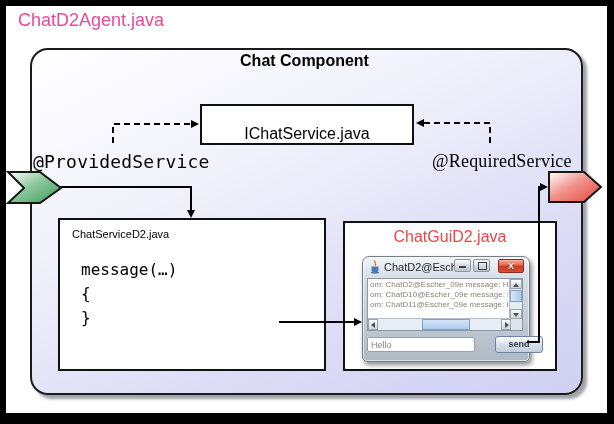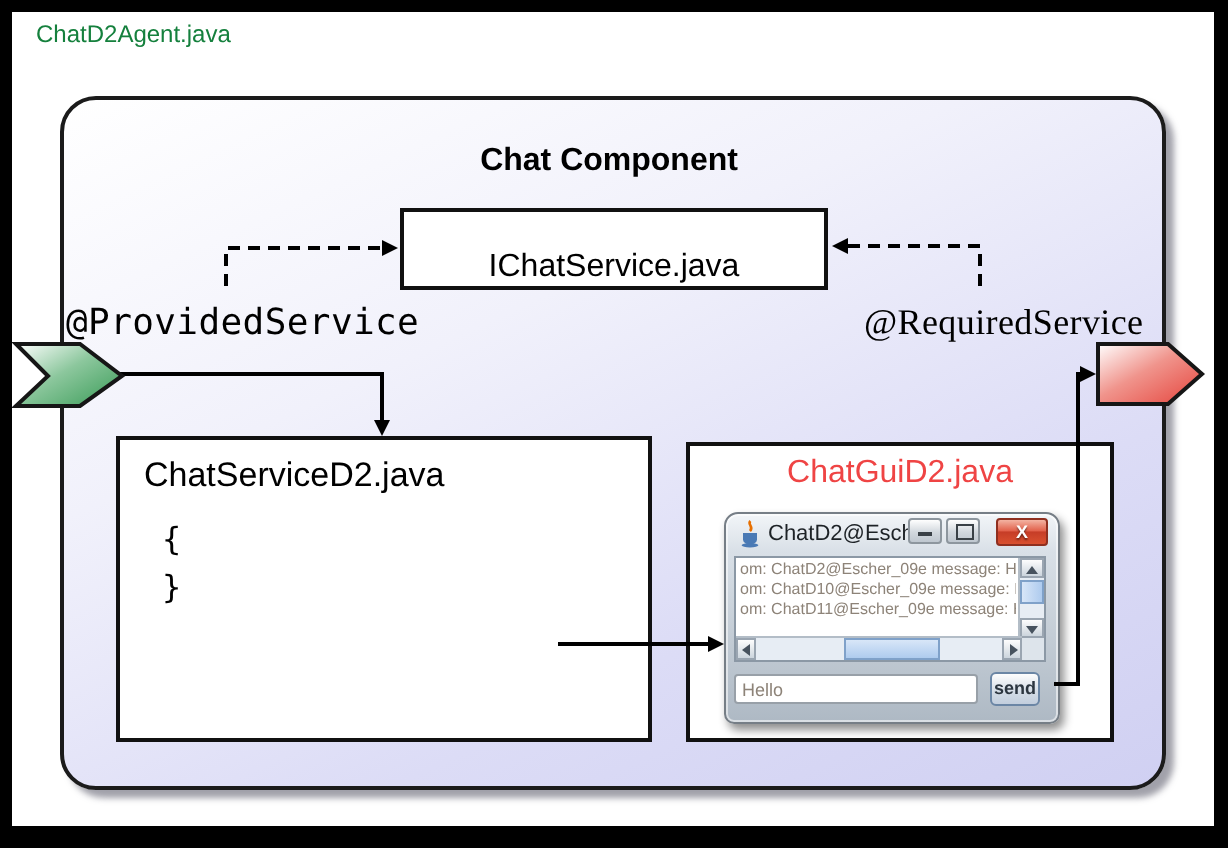--- a/index.html
+++ b/index.html
@@ -2,43 +2,43 @@
 <html><head>
 <meta charset="utf-8">
 <style>
   html,body{margin:0;padding:0;}
   body{
     width:614px;height:424px;position:relative;background:#ffffff;
     font-family:"Liberation Sans",sans-serif;overflow:hidden;
   }
   .frame{position:absolute;inset:0;border:6px solid #000;border-right-width:7px;
     border-bottom-width:11px;z-index:60;pointer-events:none;}
-  .page-title{position:absolute;left:18px;top:10px;font-size:12px;color:#15803d;z-index:5;}
+  .page-title{position:absolute;left:18px;top:10px;font-size:18px;color:#ec4899;z-index:5;}
 
   .component{
     position:absolute;left:30px;top:48px;width:549px;height:343px;
     border:2px solid #1b1b1b;border-radius:18px;
     background:linear-gradient(155deg,#ffffff 0%,#f1f1fb 35%,#dcdcf6 70%,#d0d0f2 100%);
     box-shadow:4px 4px 3px rgba(110,110,125,.65);z-index:1;
   }
-  .component-title{position:absolute;left:30px;top:72px;width:549px;text-align:center;
+  .component-title{position:absolute;left:30px;top:52px;width:549px;text-align:center;
     font-size:16px;font-weight:bold;color:#000;z-index:2;}
 
   .ibox{position:absolute;left:200px;top:104px;width:210px;height:37px;background:#fff;
     border:2px solid #111;display:flex;align-items:flex-end;justify-content:center;
     font-size:16px;color:#000;z-index:2;}
 
   .mono-label{position:absolute;top:151px;font-family:"DejaVu Sans Mono",monospace;
     font-size:18px;letter-spacing:.2px;color:#000;z-index:2;}
   .provided{left:33px;}
   .required{left:432px;font-family:Liberation Serif, serif;}
 
   .svcbox{position:absolute;left:58px;top:218px;width:264px;height:149px;background:#fff;
     border:2px solid #111;z-index:2;}
-  .svcbox-title{position:absolute;left:12px;top:8px;font-size:17px;color:#000;}
+  .svcbox-title{position:absolute;left:12px;top:8px;font-size:11px;color:#000;}
   .code{position:absolute;left:21px;top:38px;font-family:"DejaVu Sans Mono",monospace;
     font-size:16px;color:#000;}
   .code-line{height:24px;line-height:24px;white-space:pre;}
   .code-line.indent{padding-left:25px;}
 
   .guibox{position:absolute;left:343px;top:221px;width:210px;height:146px;background:#fff;
     border:2px solid #111;z-index:2;}
   .guibox-title{position:absolute;left:0;top:5px;width:100%;text-align:center;
     font-size:16px;color:#ef4444;}
 
@@ -78,24 +78,24 @@
   .sb-right{right:0;top:0;bottom:0;width:10px;}
   .tri{position:absolute;width:0;height:0;}
   .tri-up{left:2px;top:3px;border-left:3px solid transparent;border-right:3px solid transparent;border-bottom:4px solid #47525e;}
   .tri-down{left:2px;top:3px;border-left:3px solid transparent;border-right:3px solid transparent;border-top:4px solid #47525e;}
   .tri-left{left:2px;top:2px;border-top:3px solid transparent;border-bottom:3px solid transparent;border-right:4px solid #47525e;}
   .tri-right{left:3px;top:2px;border-top:3px solid transparent;border-bottom:3px solid transparent;border-left:4px solid #47525e;}
   .vthumb{position:absolute;left:0;right:0;top:11px;height:12px;
     background:linear-gradient(90deg,#d8e6f8,#aecbee);border:1px solid #7fa1c9;box-sizing:border-box;}
   .hthumb{position:absolute;top:0;bottom:0;left:54px;width:48px;
     background:linear-gradient(#d8e6f8,#aecbee);border:1px solid #7fa1c9;box-sizing:border-box;}
-  .cw-input{position:absolute;left:4px;top:80px;width:122px;height:15px;border:1px solid #98a0a8;
+  .cw-input{position:absolute;left:4px;top:80px;width:108px;height:15px;border:1px solid #98a0a8;
     background:#fff;font-family:"Liberation Sans",sans-serif;font-size:9px;color:#8d8378;
     padding:0 0 0 3px;box-sizing:border-box;border-radius:2px;}
-  .cw-send{position:absolute;left:132px;top:79px;width:25px;height:17px;
+  .cw-send{position:absolute;left:132px;top:79px;width:48px;height:17px;
     border:1px solid #6b86a5;border-radius:3px;
     background:linear-gradient(#fdfdfd,#d3dce6 60%,#c2cedd);
     font-family:"Liberation Sans",sans-serif;font-size:9px;font-weight:bold;color:#2c3640;
     text-align:center;line-height:15px;padding:0;}
 
   .overlay{position:absolute;left:0;top:0;z-index:30;pointer-events:none;}
 </style>
 </head>
 <body>
 
@@ -107,20 +107,21 @@
 <div class="ibox">
   <span>IChatService.java</span>
 </div>
 
 <div class="mono-label provided">@ProvidedService</div>
 <div class="mono-label required">@RequiredService</div>
 
 <div class="svcbox">
   <div class="svcbox-title">ChatServiceD2.java</div>
   <div class="code">
+    <div class="code-line">message(…)</div>
     <div class="code-line">{</div>
     <div class="code-line">}</div>
   </div>
 </div>
 
 <div class="guibox">
   <div class="guibox-title">ChatGuiD2.java</div>
 </div>
 
 <div class="chatwin">

